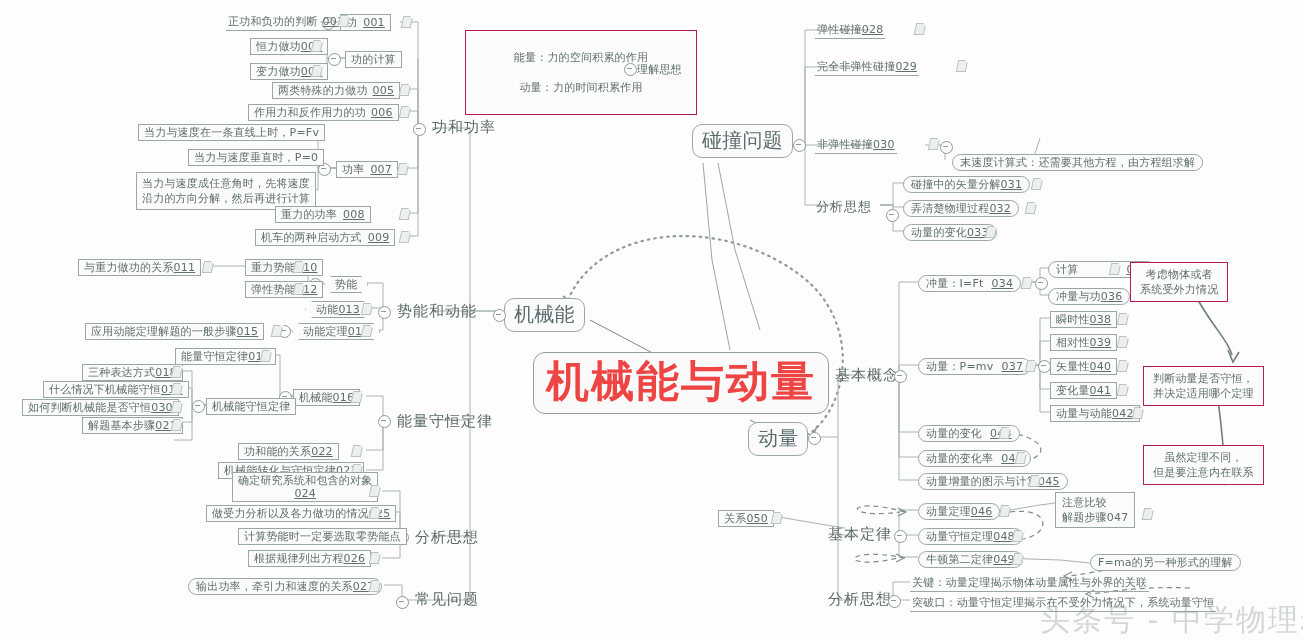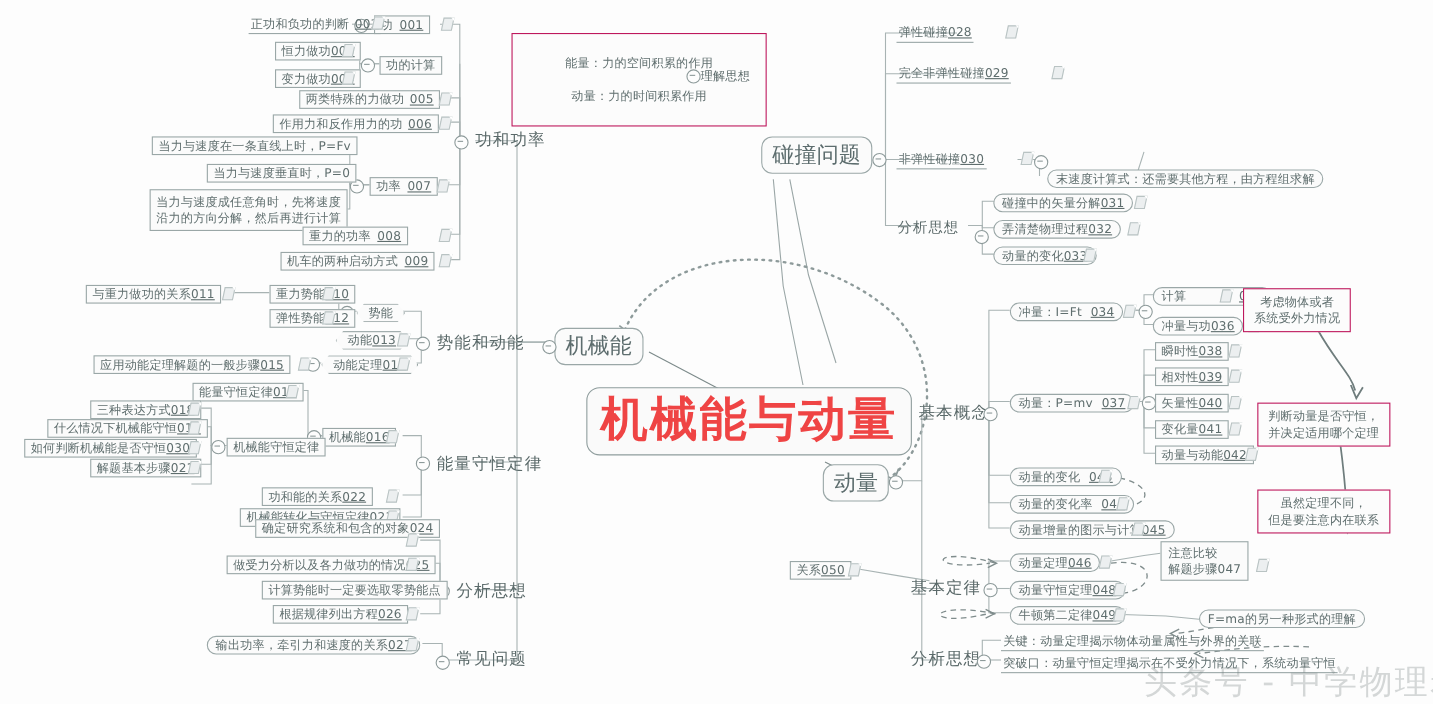--- a/index.html
+++ b/index.html
@@ -447,21 +447,21 @@
 
   <div class="nd rect" style="left:218px;top:462px;">
     <span>机械能转化与守恒定律</span>
     <span class="num">023</span>
   </div>
   <div class="pg" style="left:352px;top:464px;"></div>
 
   <div class="nd branch-label" style="left:415px;top:528px;">分析思想</div>
   <div class="cir" style="left:396px;top:531px;"></div>
 
-  <div class="nd rect" style="left:232px;top:472px;">
+  <div class="nd rect" style="left:232px;top:472px;flex-direction:column;">
     <span>确定研究系统和包含的对象</span>
     <span class="num">024</span>
   </div>
   <div class="pg" style="left:370px;top:485px;"></div>
 
   <div class="nd rect" style="left:206px;top:505px;">
     <span>做受力分析以及各力做功的情况</span>
     <span class="num">025</span>
   </div>
   <div class="pg" style="left:370px;top:507px;"></div>

